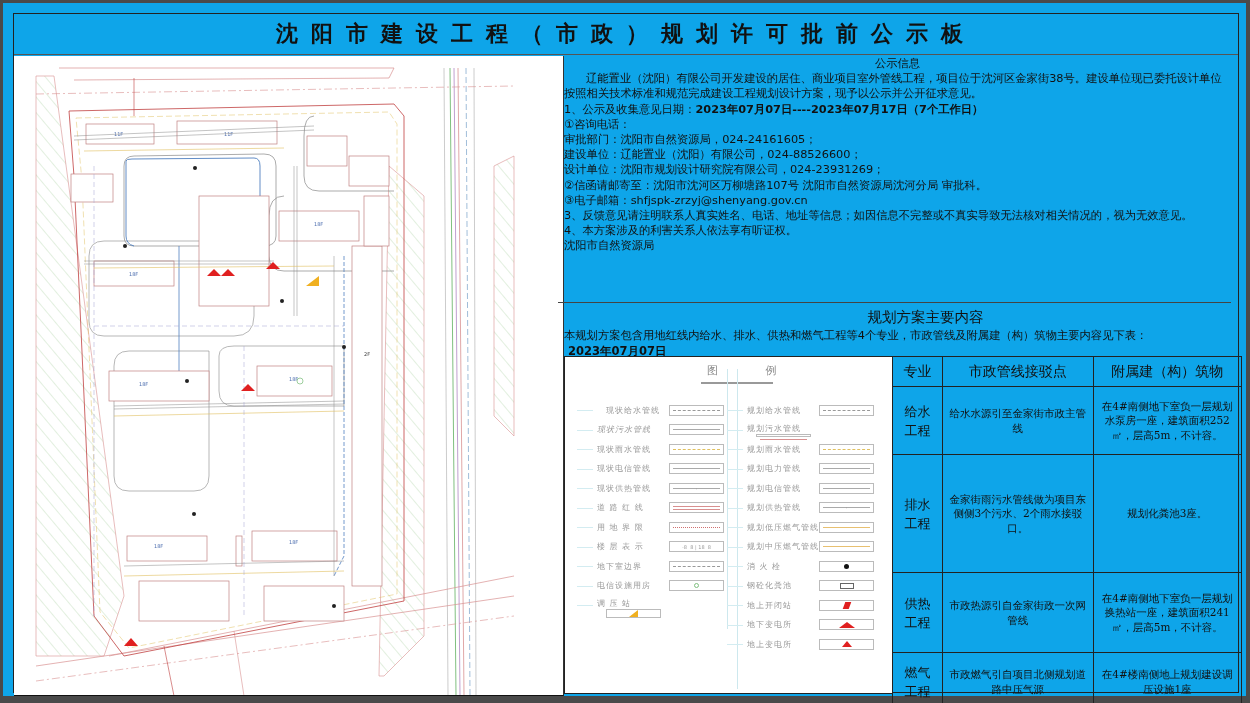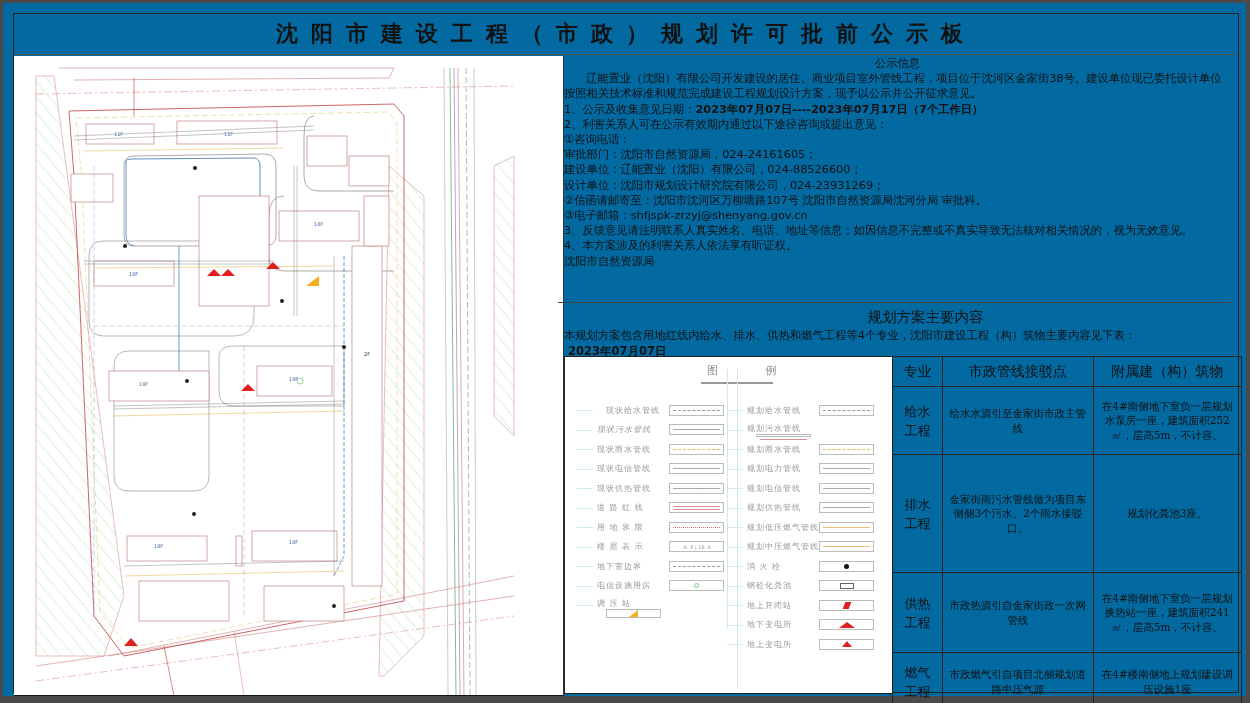--- a/index.html
+++ b/index.html
@@ -1,19 +1,19 @@
 <!DOCTYPE html>
 <html><head>
 <meta charset="utf-8">
 <style>
   * { box-sizing: border-box; margin: 0; padding: 0; }
   html, body { width: 1250px; height: 703px; overflow: hidden; }
   body { background: #4a4a4a; font-family: "DejaVu Sans", "Liberation Sans", sans-serif; color: #111; position: relative; }
 
-  .board { position: absolute; left: 3px; top: 3px; width: 1243px; height: 693px; background: #0369a1; }
+  .board { position: absolute; left: 3px; top: 3px; width: 1243px; height: 693px; background: #0ea5e9; }
   .board-inner { position: absolute; left: 10px; top: 10px; width: 1226px; height: 680px; border: 1px solid #222; }
 
   .title-bar { position: absolute; left: 0; top: 0; width: 1224px; height: 41px; border-bottom: 1.5px solid #555; display: flex; align-items: center; justify-content: center; }
   .title-text { font-size: 22px; font-weight: bold; letter-spacing: 13px; color: #111; font-family: "DejaVu Sans", sans-serif; }
 
   
   .plan-panel { position: absolute; left: 0; top: 42px; width: 550px; height: 640px; border-right: 1px solid #333; border-bottom: 1px solid #111; overflow: hidden; background: #fff; }
   .plan-svg { position: absolute; left: 0; top: 0; }
 
   
@@ -179,35 +179,34 @@
         </g>
         <circle cx="286" cy="325" r="3" fill="none" stroke="#60b060" stroke-width="0.6"></circle>
       </svg>
     </div>
 
     <div class="right-panel">
       <div class="notice">
         <div class="center">公示信息</div>
         <div class="indent">辽能置业（沈阳）有限公司开发建设的居住、商业项目室外管线工程，项目位于沈河区金家街38号。建设单位现已委托设计单位按照相关技术标准和规范完成建设工程规划设计方案，现予以公示并公开征求意见。</div>
         <div><span>1、公示及收集意见日期：</span><span class="bold-num">2023年07月07日----2023年07月17日（7个工作日）</span></div>
-        <div>2、利害关系人可在公示有效期内通过以下途径咨询或提出意见：</div>
         <div>①咨询电话：</div>
         <div>审批部门：沈阳市自然资源局，024-24161605；</div>
         <div>建设单位：辽能置业（沈阳）有限公司，024-88526600；</div>
         <div>设计单位：沈阳市规划设计研究院有限公司，024-23931269；</div>
         <div>②信函请邮寄至：沈阳市沈河区万柳塘路107号 沈阳市自然资源局沈河分局 审批科。</div>
         <div><span>③电子邮箱：</span><span>shfjspk-zrzyj@shenyang.gov.cn</span></div>
         <div>3、反馈意见请注明联系人真实姓名、电话、地址等信息；如因信息不完整或不真实导致无法核对相关情况的，视为无效意见。</div>
         <div>4、本方案涉及的利害关系人依法享有听证权。</div>
         <div>沈阳市自然资源局</div>
       </div>
       <div class="notice-divider"></div>
       <div class="date-line">2023年07月07日</div>
       <div class="section-title">规划方案主要内容</div>
-      <div class="section-desc">本规划方案包含用地红线内给水、排水、供热和燃气工程等4个专业，沈阳市建设工程（构）筑物主要内容见下表：</div>
+      <div class="section-desc">本规划方案包含用地红线内给水、排水、供热和燃气工程等4个专业，市政管线及附属建（构）筑物主要内容见下表：</div>
 
       <div class="legend-box">
         <div class="legend-title">图 例</div>
         <div class="legend-title-under"></div>
         <div class="legend-vline" style="left:162px;height:260px;"></div>
         <div class="legend-vline" style="left:172px;height:320px;"></div>
         <div id="legend-left">
             <div class="legend-tick" style="left: 12px; top: 53px; width: 16px;"></div>
             <div class="legend-row" style="left: 32px; top: 46px;">
               <span class="legend-lbl" style="width: 72px; text-align: center;">现状给水管线</span>

